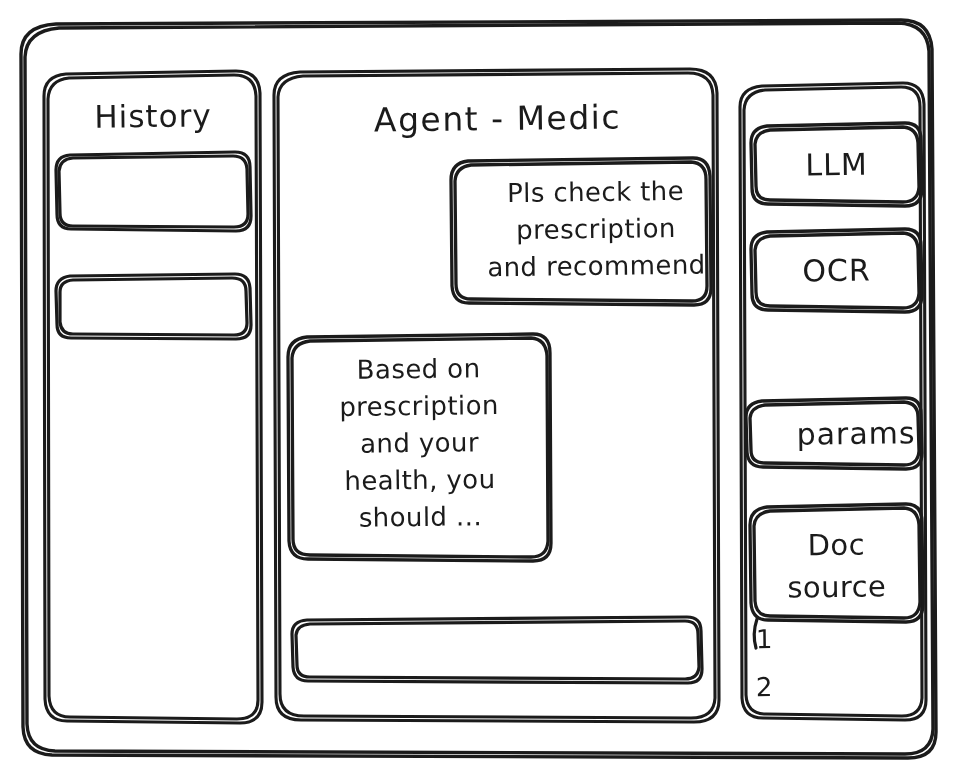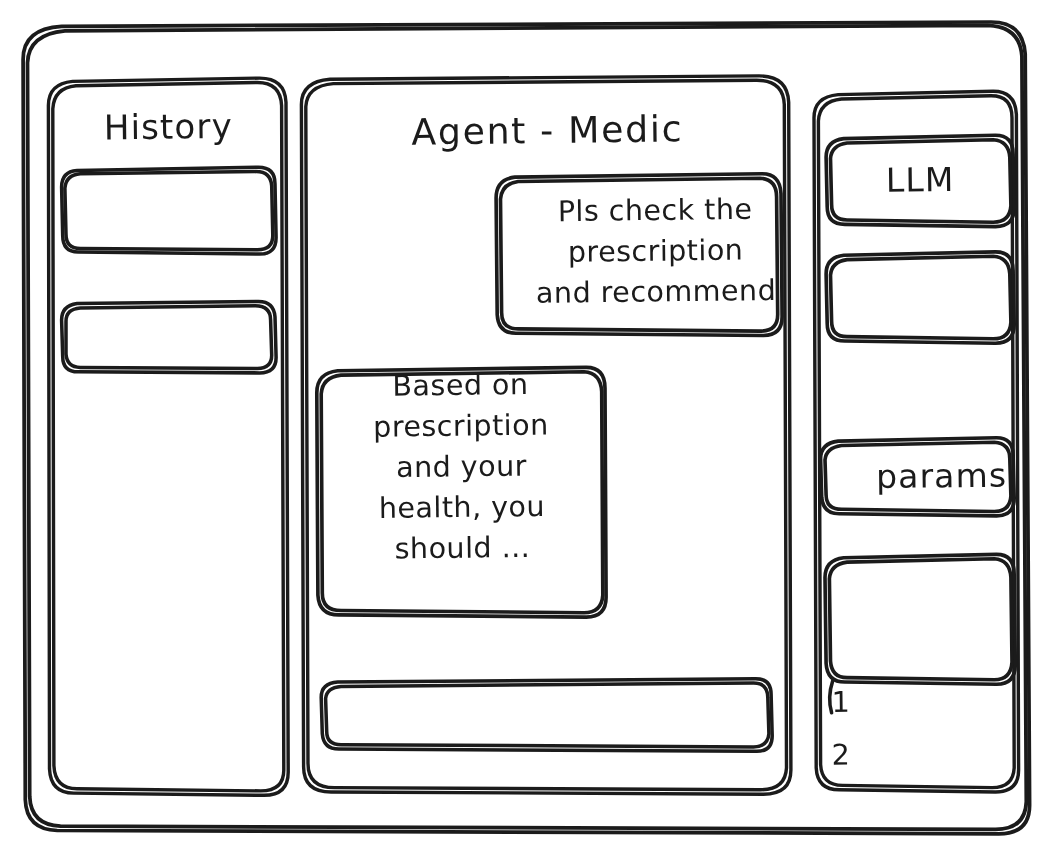--- a/index.html
+++ b/index.html
@@ -161,41 +161,48 @@
   </div>
 
   <div class="lbl agent-title" style="left:276px; top:97px; width:443px;">Agent - Medic</div>
 
   <div class="hit" style="left:466px; top:158px; width:260px; height:147px;">
     <div class="lbl bubble-text" style="left:8px; top:16px; width:244px;">Pls check the
 prescription
 and recommend</div>
   </div>
 
-  <div class="hit" style="left:288px; top:316px; width:263px; height:168px;padding-left:29px;">
+  <div class="hit" style="left:288px; top:334px; width:263px; height:168px;padding-left:29px;">
     <div class="lbl bubble-text" style="left:8px; top:17px; width:247px;">Based on
 prescription
 and your
 health, you
 should ...</div>
   </div>
 
   <div class="hit" style="left:292px; top:617px; width:410px; height:66px;">
     <div class="lbl" style="left:14px; top:20px; width:380px; font-size:24px; text-align:left;"></div>
   </div>
 
   <div class="hit" style="left:751px; top:123px; width:171px; height:65px;">
     <div class="lbl card-text" style="left:0; top:22px; width:171px;">LLM</div>
   </div>
 
+  <div class="hit" style="left:751px; top:229px; width:171px; height:83px;">
+    <div class="lbl card-text" style="left:0; top:22px; width:171px;">OCR</div>
+  </div>
 
   <div class="hit" style="left:768px; top:398px; width:176px; height:71px;">
     <div class="lbl card-text" style="left:0; top:16px; width:176px;">params</div>
   </div>
 
+  <div class="hit" style="left:750px; top:504px; width:173px; height:118px;">
+    <div class="lbl card-text-2" style="left:0; top:20px; width:173px;">Doc
+source</div>
+  </div>
 
   <div class="hit" style="left:752px; top:616px; width:60px; height:42px;">
     <div class="lbl num-text" style="left:4px; top:6px; width:50px;">1</div>
   </div>
 
   <div class="hit" style="left:752px; top:664px; width:60px; height:42px;">
     <div class="lbl num-text" style="left:4px; top:6px; width:50px;">2</div>
   </div>
 
 </div>

